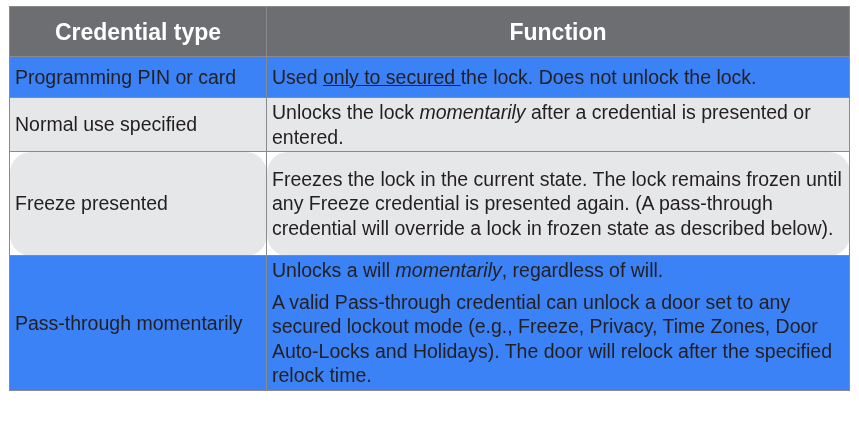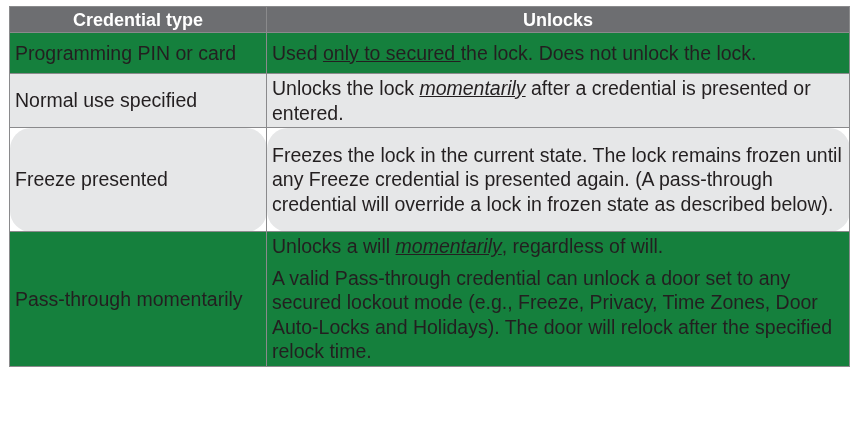--- a/index.html
+++ b/index.html
@@ -30,54 +30,54 @@
     border: 1.5px solid #8a8a8c;
     vertical-align: middle;
     text-align: left;
   }
   table.cred-table th {
     background: #6d6e71;
     color: #ffffff;
     font-weight: bold;
     text-align: center;
     height: 25px;
-    padding: 0 6px;
-    font-size: 18px;
+    padding: 12px 6px;
+    font-size: 23px;
     line-height: 24px;
   }
   table.cred-table col.c1 { width: 257px; }
   table.cred-table col.c2 { width: 583px; }
   table.cred-table td {
     padding: 2px 5px 2px 5px;
   }
-  tr.row-white td { background: #15803d; }
+  tr.row-white td { background: #3b82f6; }
   tr.row-grey td { background: #e6e7e8; }
   tr.r1 td { height: 36px; }
   tr.r2 td { height: 49px; }
   tr.r3 td { height: 49px; }
   tr.r4 td { height: 99px; border-radius: 21px; }
   tr.r5 td { height: 130px; }
   td.type-cell { padding-left: 5px; }
   .u { text-decoration: underline; }
-  .i { font-style: italic; text-decoration: underline; }
+  .i { font-style: italic; }
   .para { display: block; }
   .para + .para { margin-top: 7px; }
 </style>
 </head>
 <body>
 
 <table class="cred-table">
   <colgroup>
     <col class="c1">
     <col class="c2">
   </colgroup>
   <thead>
     <tr>
       <th>Credential type</th>
-      <th>Unlocks</th>
+      <th>Function</th>
     </tr>
   </thead>
   <tbody>
     <tr class="row-white r1">
       <td class="type-cell">Programming PIN or card</td>
       <td><span>Used </span><span class="u">only to secured </span><span>the lock. Does not unlock the lock.</span></td>
     </tr>
     <tr class="row-grey r2">
       <td class="type-cell">Normal use specified</td>
       <td><span>Unlocks the lock </span><span class="i">momentarily</span><span> after a credential is presented or entered.</span></td>

